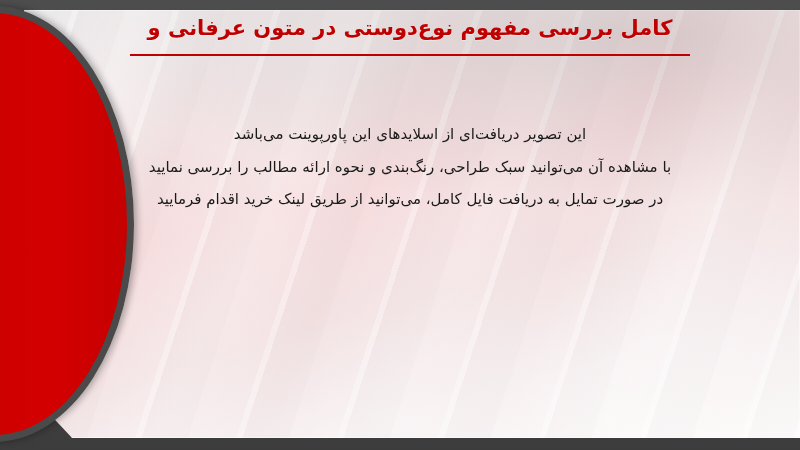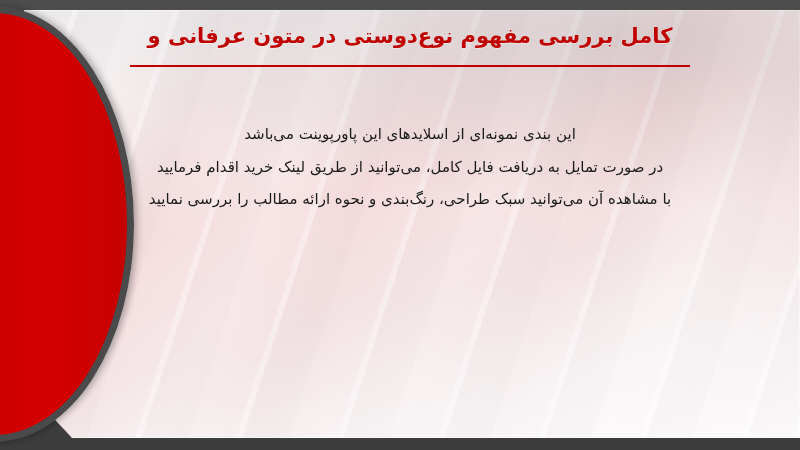--- a/index.html
+++ b/index.html
@@ -105,21 +105,21 @@
 
   
   .title-block {
     position: absolute;
     right: 40px;
     top: 8px;
     width: 700px;
     text-align: center;
   }
   .slide-title {
-    margin: 12px;
+    margin: 4px;
     color: #c00000;
     font-size: 21px;
     font-weight: bold;
     line-height: 1.55;
     letter-spacing: 0;
     direction: rtl;
     text-shadow: 0 1px 0 rgba(255,255,255,0.4);
   }
   .title-rule {
     margin: 9px auto 0;
@@ -162,18 +162,18 @@
   </div>
 
   <div class="title-block">
     <h1 class="slide-title">
       <span>کامل بررسی مفهوم نوع‌دوستی در متون عرفانی و</span><br>
     </h1>
     <div class="title-rule"></div>
   </div>
 
   <div class="body-block">
-    <div class="body-line">این بندی نمونه‌ای از اسلایدهای این پاورپوینت می‌باشد</div>
+    <div class="body-line">این تصویر دریافت‌ای از اسلایدهای این پاورپوینت می‌باشد</div>
+    <div class="body-line">با مشاهده آن می‌توانید سبک طراحی، رنگ‌بندی و نحوه ارائه مطالب را بررسی نمایید</div>
     <div class="body-line">در صورت تمایل به دریافت فایل کامل، می‌توانید از طریق لینک خرید اقدام فرمایید</div>
-    <div class="body-line">با مشاهده آن می‌توانید سبک طراحی، رنگ‌بندی و نحوه ارائه مطالب را بررسی نمایید</div>
   </div>
 
 </div>
 
 </body></html>

